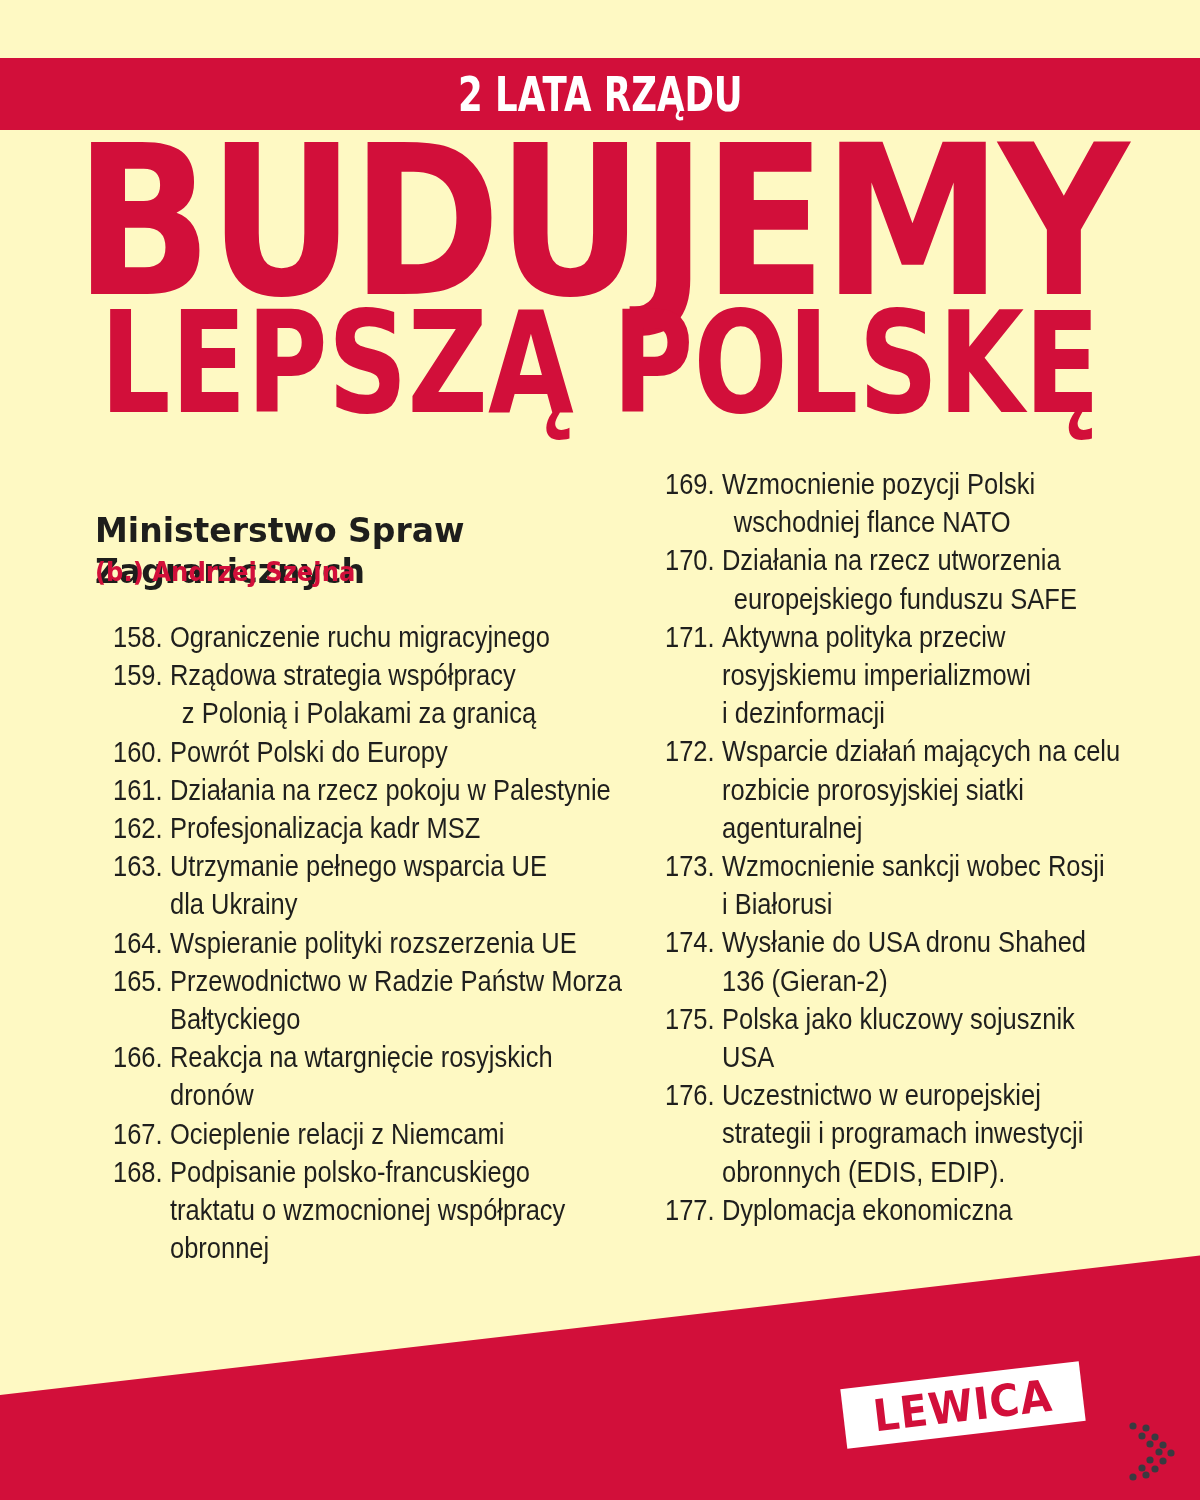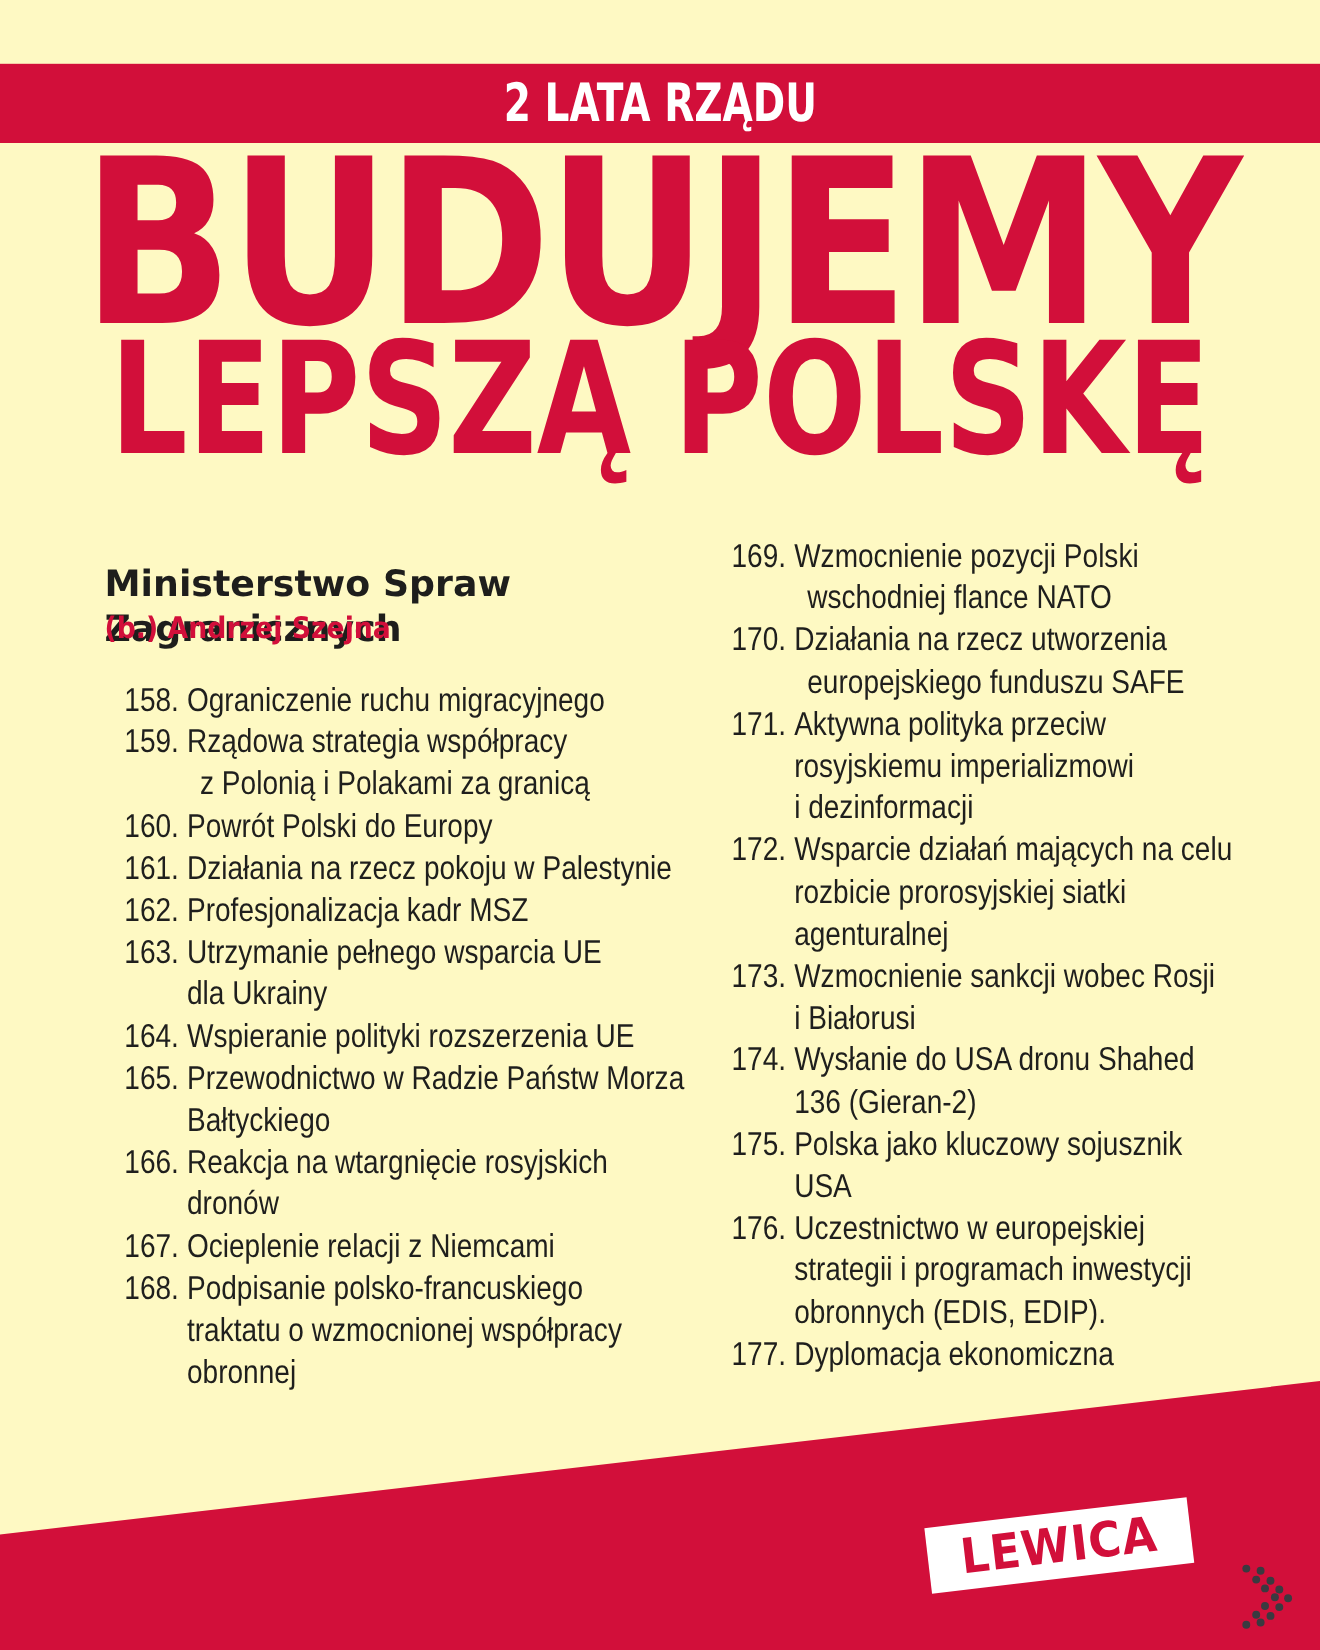--- a/index.html
+++ b/index.html
@@ -32,21 +32,21 @@
     white-space:pre-line;letter-spacing:0;margin-top:48px;
   }
   .minister{
     position:absolute;left:95px;top:556px;color:var(--red);
     font-family:"DejaVu Sans",sans-serif;font-weight:bold;font-size:27px;line-height:32px;
     transform:scaleX(0.9);transform-origin:0 0;white-space:nowrap;
   }
   
   .col{position:absolute;}
   .col-left{left:113px;top:618px;width:570px;}
-  .col-right{left:665px;top:487px;width:535px;}
+  .col-right{left:665px;top:465px;width:535px;}
   .col-inner{transform:scaleX(0.85);transform-origin:0 0;width:118%;}
   .row{display:flex;line-height:38.2px;white-space:nowrap;
        color:#1f1f1d;font-size:30px;font-family:"Liberation Sans",sans-serif;}
   .row .num{flex:0 0 67px;}
   .row .txt{white-space:nowrap;}
   .row .txt.ind{padding-left:14px;}
   
   .bottom-band{
     position:absolute;left:0;top:0;width:1200px;height:1500px;background:var(--red);
     clip-path:polygon(0 93%, 100% 83.7%, 100% 100%, 0 100%);

